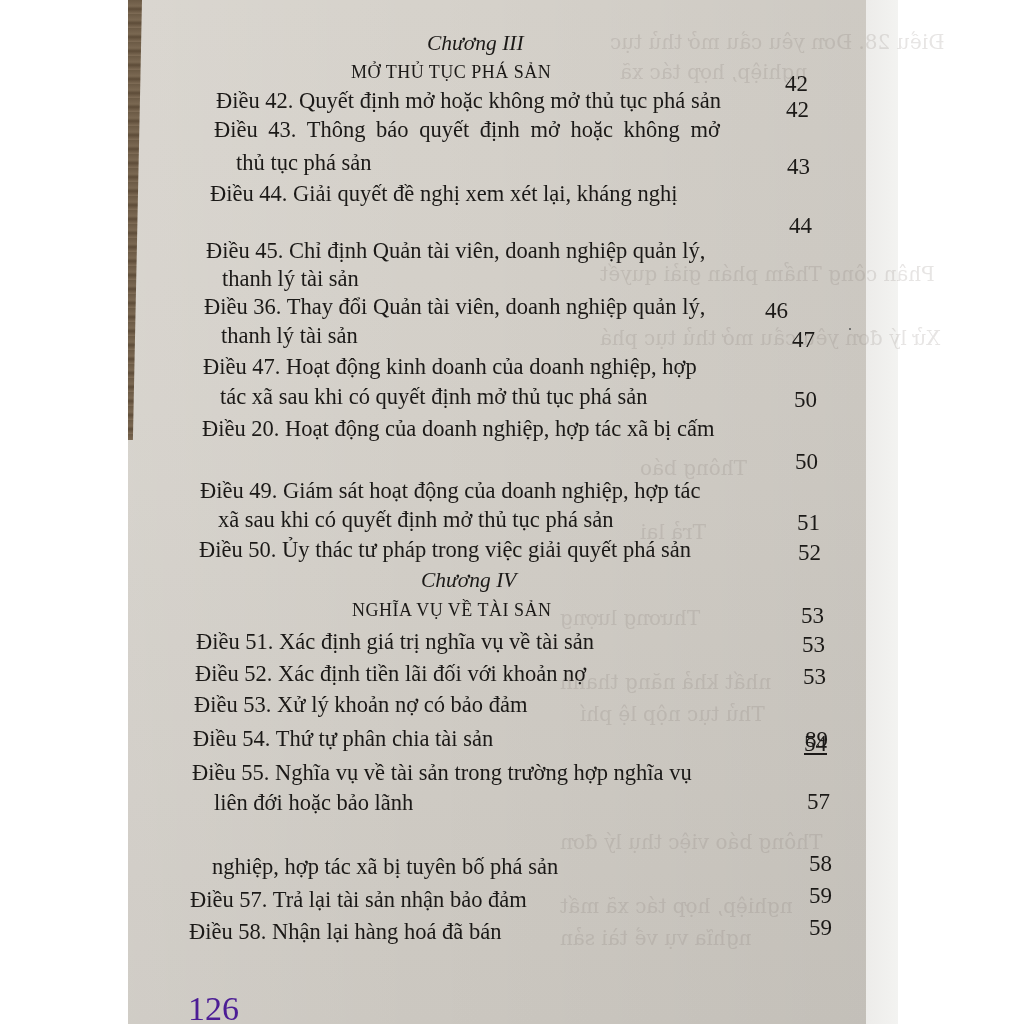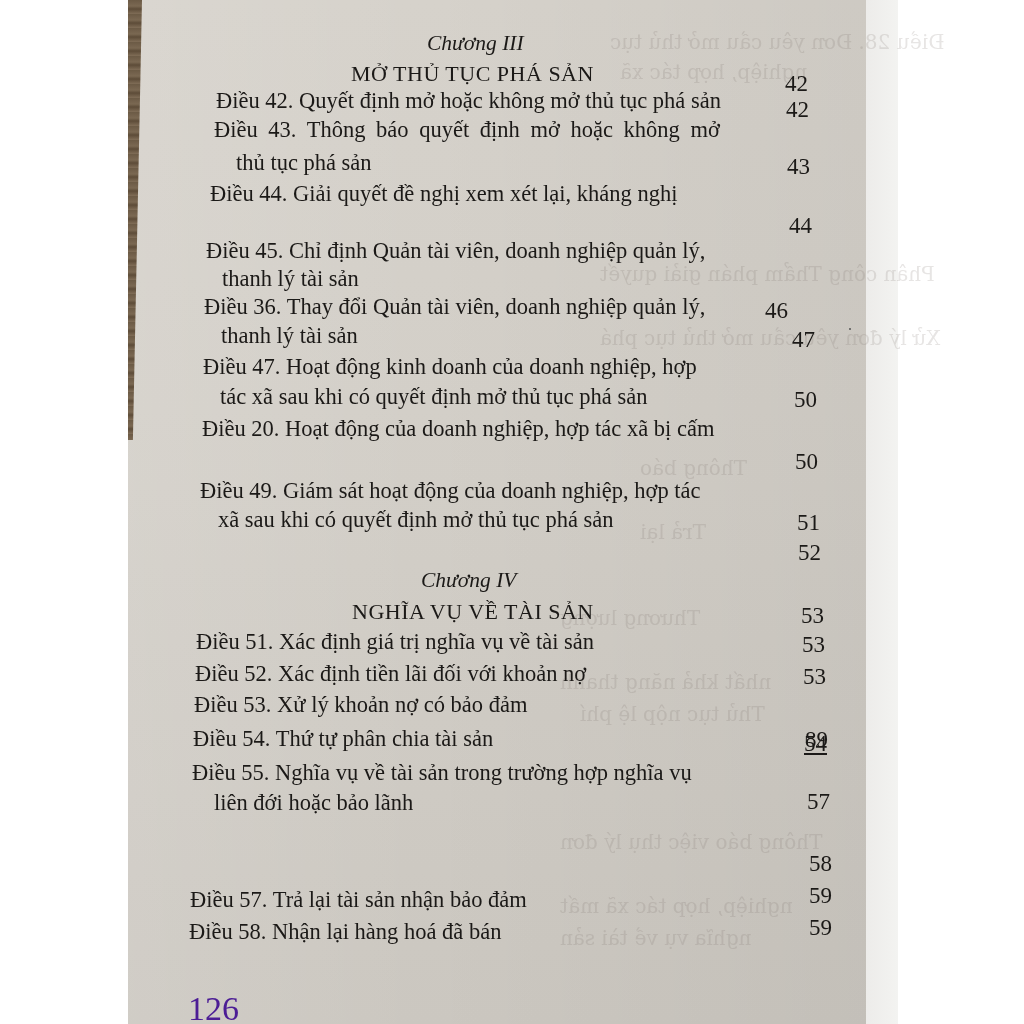--- a/index.html
+++ b/index.html
@@ -34,21 +34,21 @@
   .toc {
     position:absolute; left:0; top:0; width:1024px; height:1024px;
     color:#1b1917;
   }
   .row {
     position:absolute; white-space:nowrap;
     font-family:"Liberation Serif","DejaVu Serif",serif;
     font-size:22.5px; line-height:1;
   }
   .chapter-label { font-style:italic; font-size:21.5px; }
-  .chapter-title { font-size:22px; letter-spacing:0.5px; }
+  .chapter-title { font-size:18px; letter-spacing:0.5px; }
   .num {
     position:absolute; font-family:"Liberation Serif","DejaVu Serif",serif;
     font-size:23px; line-height:1; text-align:right; width:40px;
   }
   .pageno {
     position:absolute; left:188px; top:990px;
     font-family:"Liberation Serif","DejaVu Serif",serif; font-size:34px; color:#4c1d95;
   }
   .speck { position:absolute; left:849px; top:328px; width:2px; height:2px; background:#555; border-radius:1px; }
 </style>
@@ -103,20 +103,21 @@
   <div class="row" style="left:220px;top:386px;">tác xã sau khi có quyết định mở thủ tục phá sản</div>
   <div class="num" style="left:777px;top:388px;">50</div>
 
   <div class="row" style="left:202px;top:418px;">Điều 20. Hoạt động của doanh nghiệp, hợp tác xã bị cấm</div>
   <div class="num" style="left:778px;top:450px;">50</div>
 
   <div class="row" style="left:200px;top:480px;">Điều 49. Giám sát hoạt động của doanh nghiệp, hợp tác</div>
   <div class="row" style="left:218px;top:509px;">xã sau khi có quyết định mở thủ tục phá sản</div>
   <div class="num" style="left:780px;top:511px;">51</div>
 
+  <div class="row" style="left:199px;top:539px;">Điều 50. Ủy thác tư pháp trong việc giải quyết phá sản</div>
   <div class="num" style="left:781px;top:541px;">52</div>
 
   <div class="row chapter-label" style="left:421px;top:570px;">Chương IV</div>
   <div class="row chapter-title" style="left:352px;top:601px;">NGHĨA VỤ VỀ TÀI SẢN</div>
   <div class="num" style="left:784px;top:604px;">53</div>
 
   <div class="row" style="left:196px;top:631px;">Điều 51. Xác định giá trị nghĩa vụ về tài sản</div>
   <div class="num" style="left:785px;top:633px;">53</div>
 
   <div class="row" style="left:195px;top:663px;">Điều 52. Xác định tiền lãi đối với khoản nợ</div>
@@ -125,20 +126,21 @@
   <div class="row" style="left:194px;top:694px;">Điều 53. Xử lý khoản nợ có bảo đảm</div>
   <div class="num" style="left:787px;top:732px;text-decoration:underline;">54</div>
 
   <div class="row" style="left:193px;top:728px;">Điều 54. Thứ tự phân chia tài sản</div>
   <div class="num" style="left:788px;top:728px;">89</div>
 
   <div class="row" style="left:192px;top:762px;">Điều 55. Nghĩa vụ về tài sản trong trường hợp nghĩa vụ</div>
   <div class="row" style="left:214px;top:792px;">liên đới hoặc bảo lãnh</div>
   <div class="num" style="left:790px;top:790px;">57</div>
 
+  <div class="row" style="left:212px;top:856px;">nghiệp, hợp tác xã bị tuyên bố phá sản</div>
   <div class="num" style="left:792px;top:852px;">58</div>
 
   <div class="row" style="left:190px;top:889px;">Điều 57. Trả lại tài sản nhận bảo đảm</div>
   <div class="num" style="left:792px;top:884px;">59</div>
 
   <div class="row" style="left:189px;top:921px;">Điều 58. Nhận lại hàng hoá đã bán</div>
   <div class="num" style="left:792px;top:916px;">59</div>
 </div>
 
 <div class="speck"></div>

